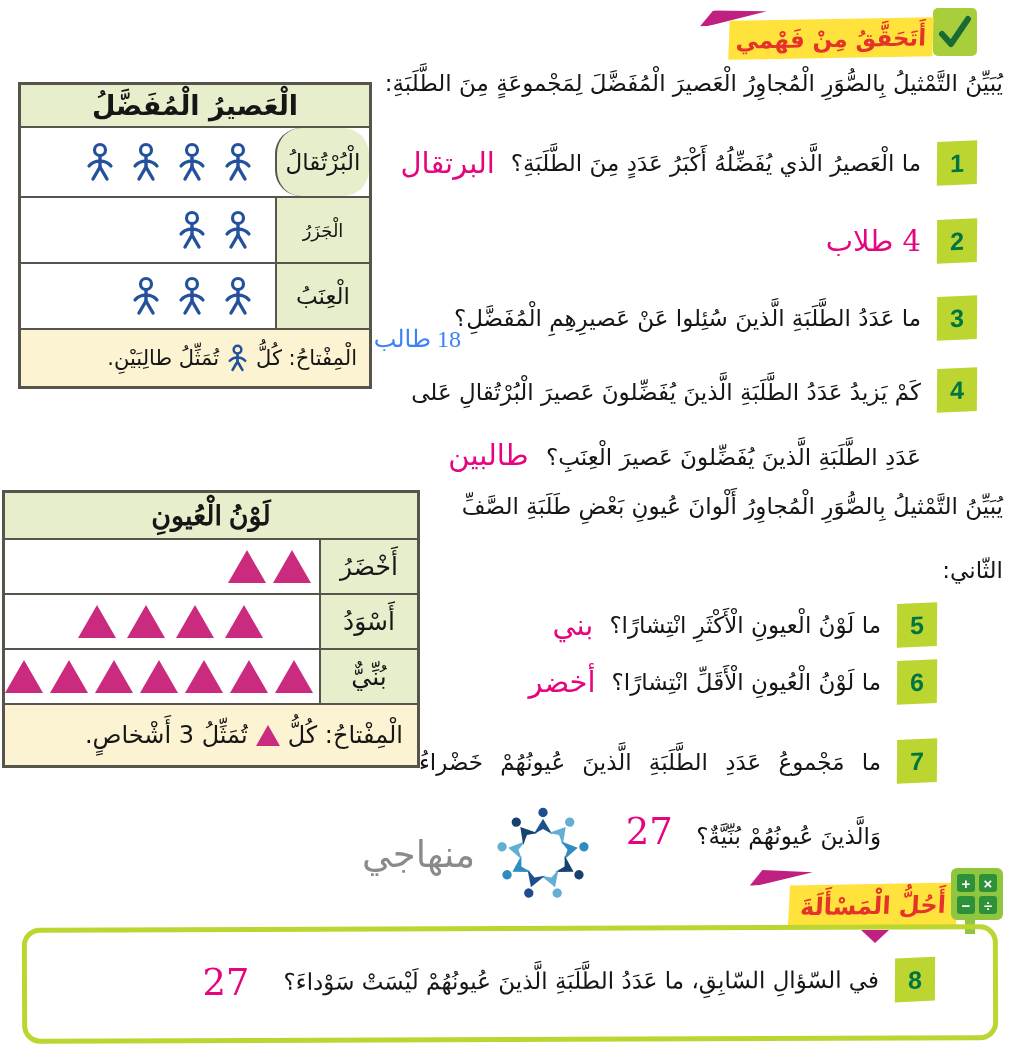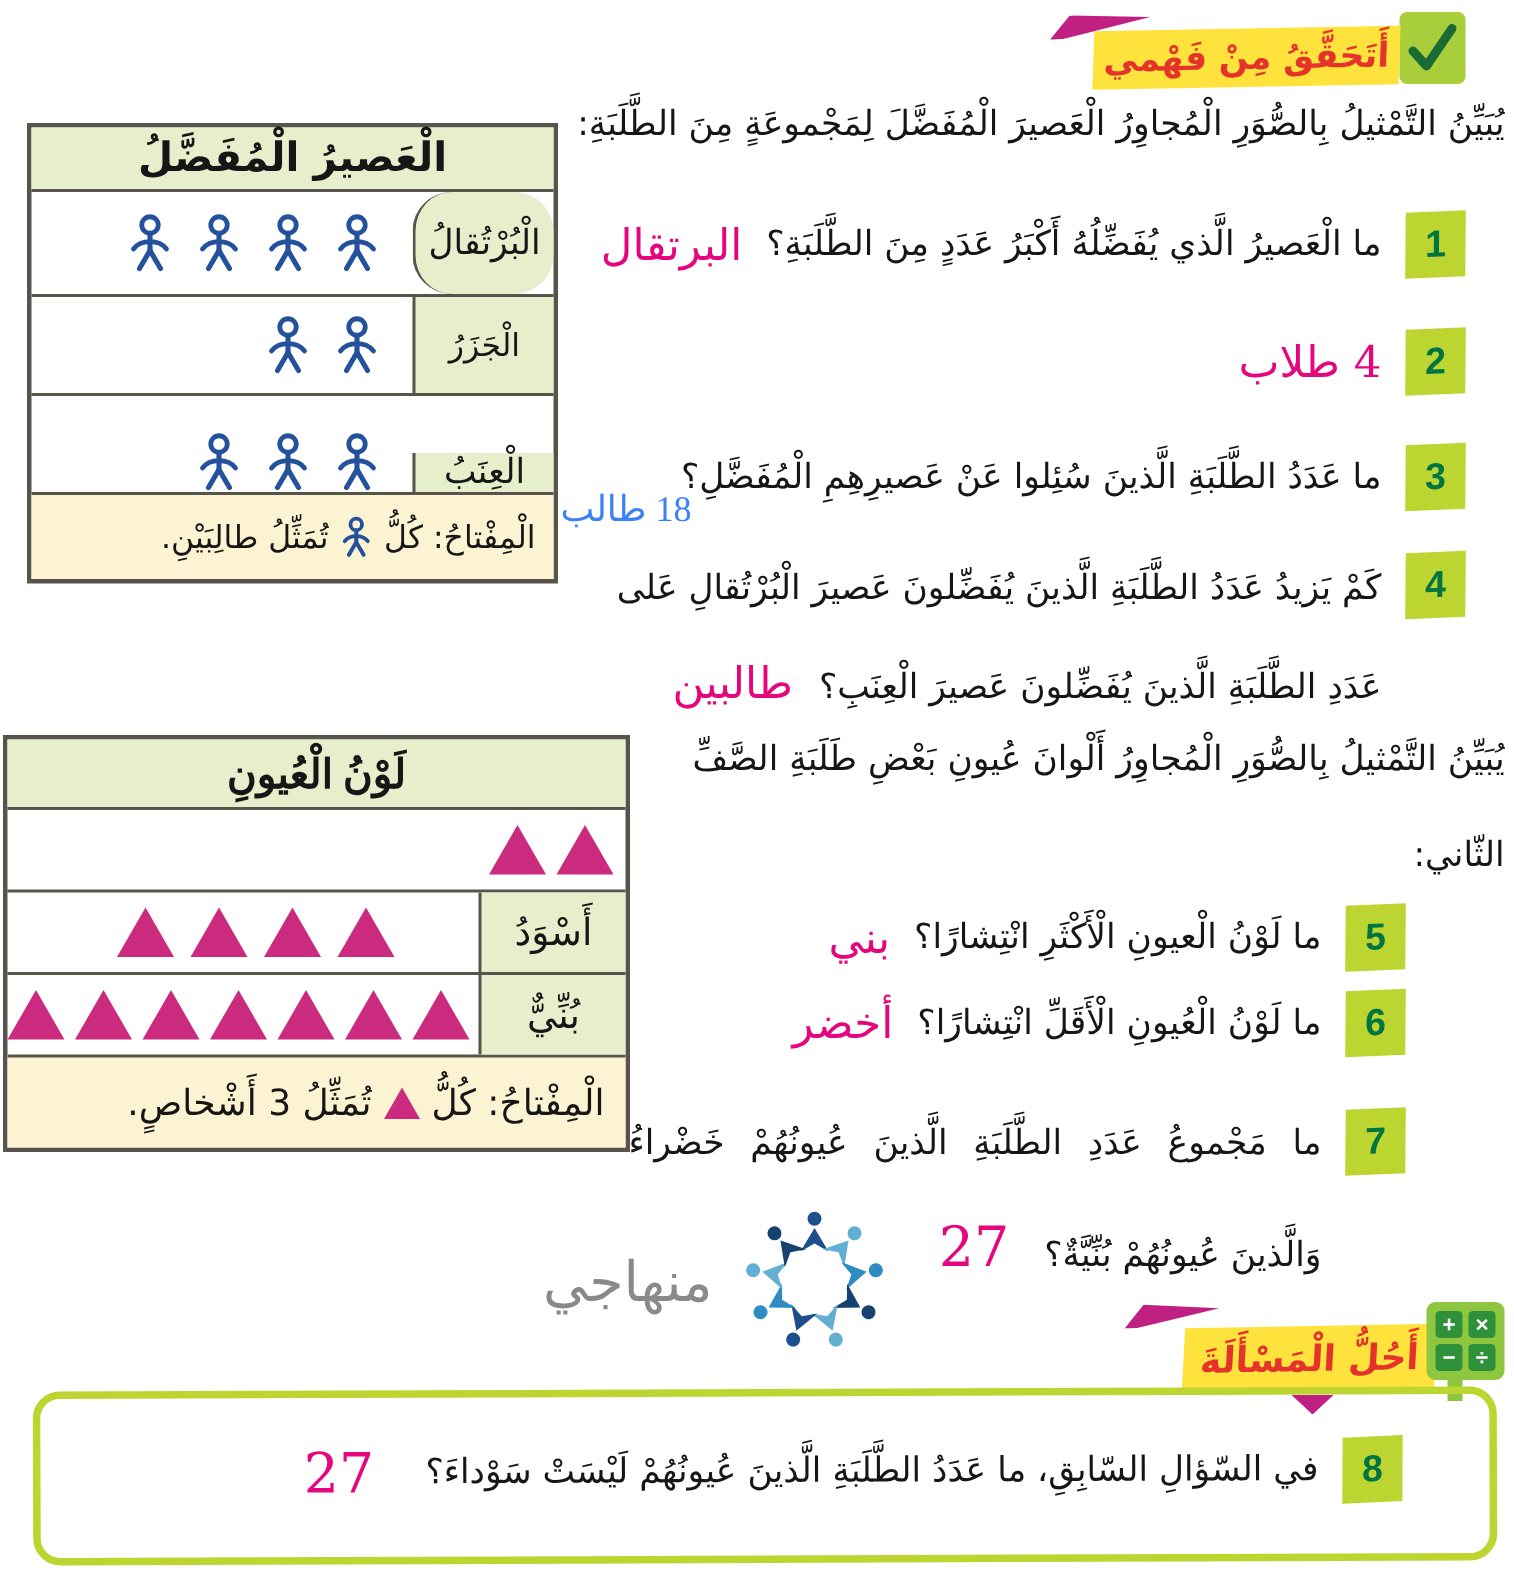--- a/index.html
+++ b/index.html
@@ -108,38 +108,38 @@
           <svg width="30" height="40" viewBox="0 0 30 40">
             <circle cx="15" cy="8" r="5.5" fill="none" stroke="#24519b" stroke-width="3.2"></circle>
             <line x1="15" y1="14" x2="15" y2="26" stroke="#24519b" stroke-width="3.4" stroke-linecap="round"></line>
             <path d="M4 24 C9 17.5 21 17.5 26 24" fill="none" stroke="#24519b" stroke-width="3.2" stroke-linecap="round"></path>
             <path d="M15 25 L8 37 M15 25 L22 37" fill="none" stroke="#24519b" stroke-width="3.4" stroke-linecap="round"></path>
           </svg>
         </div>
     </div>
 
     <div class="trow" style="height:64px;">
-      <div class="label-cell" style="width:92px;font-size:21px;">الْجَزَرُ</div>
+      <div class="label-cell" style="width:92px;font-size:18px;">الْجَزَرُ</div>
       <div class="data-cell" style="padding-right:22px;gap:16px;">
           <svg width="30" height="40" viewBox="0 0 30 40">
             <circle cx="15" cy="8" r="5.5" fill="none" stroke="#24519b" stroke-width="3.2"></circle>
             <line x1="15" y1="14" x2="15" y2="26" stroke="#24519b" stroke-width="3.4" stroke-linecap="round"></line>
             <path d="M4 24 C9 17.5 21 17.5 26 24" fill="none" stroke="#24519b" stroke-width="3.2" stroke-linecap="round"></path>
             <path d="M15 25 L8 37 M15 25 L22 37" fill="none" stroke="#24519b" stroke-width="3.4" stroke-linecap="round"></path>
           </svg>
           <svg width="30" height="40" viewBox="0 0 30 40">
             <circle cx="15" cy="8" r="5.5" fill="none" stroke="#24519b" stroke-width="3.2"></circle>
             <line x1="15" y1="14" x2="15" y2="26" stroke="#24519b" stroke-width="3.4" stroke-linecap="round"></line>
             <path d="M4 24 C9 17.5 21 17.5 26 24" fill="none" stroke="#24519b" stroke-width="3.2" stroke-linecap="round"></path>
             <path d="M15 25 L8 37 M15 25 L22 37" fill="none" stroke="#24519b" stroke-width="3.4" stroke-linecap="round"></path>
           </svg>
         </div>
     </div>
 
-    <div class="trow" style="height:64px;align-items:flex-end;">
+    <div class="trow" style="height:64px;">
       <div class="label-cell" style="width:92px;font-size:23px;">الْعِنَبُ</div>
       <div class="data-cell" style="padding-right:22px;gap:16px;">
           <svg width="30" height="40" viewBox="0 0 30 40">
             <circle cx="15" cy="8" r="5.5" fill="none" stroke="#24519b" stroke-width="3.2"></circle>
             <line x1="15" y1="14" x2="15" y2="26" stroke="#24519b" stroke-width="3.4" stroke-linecap="round"></line>
             <path d="M4 24 C9 17.5 21 17.5 26 24" fill="none" stroke="#24519b" stroke-width="3.2" stroke-linecap="round"></path>
             <path d="M15 25 L8 37 M15 25 L22 37" fill="none" stroke="#24519b" stroke-width="3.4" stroke-linecap="round"></path>
           </svg>
           <svg width="30" height="40" viewBox="0 0 30 40">
             <circle cx="15" cy="8" r="5.5" fill="none" stroke="#24519b" stroke-width="3.2"></circle>
@@ -192,20 +192,21 @@
       <span class="ans" style="margin-right:10px;">طالبين</span>
     </div>
   </div>
 
   <div class="intro" style="top:474px;right:6px;width:580px;line-height:2.8;">يُبَيِّنُ التَّمْثيلُ بِالصُّوَرِ الْمُجاوِرُ أَلْوانَ عُيونِ بَعْضِ طَلَبَةِ الصَّفِّ الثّاني:</div>
 
   <div class="ptable" style="left:2px;top:490px;width:418px;">
     <div class="title" style="height:45px;font-size:27px;font-family:Liberation Serif, serif;">لَوْنُ الْعُيونِ</div>
 
     <div class="trow" style="height:53px;">
+      <div class="label-cell" style="width:96px;font-size:25px;">أَخْضَرُ</div>
       <div class="data-cell" style="padding-right:8px;gap:7px;">
           <div class="tri"></div>
           <div class="tri"></div>
         </div>
     </div>
 
     <div class="trow" style="height:53px;">
       <div class="label-cell" style="width:96px;font-size:25px;margin-left:48px;">أَسْوَدُ</div>
       <div class="data-cell" style="padding-right:8px;gap:11px;">
           <div class="tri"></div>

